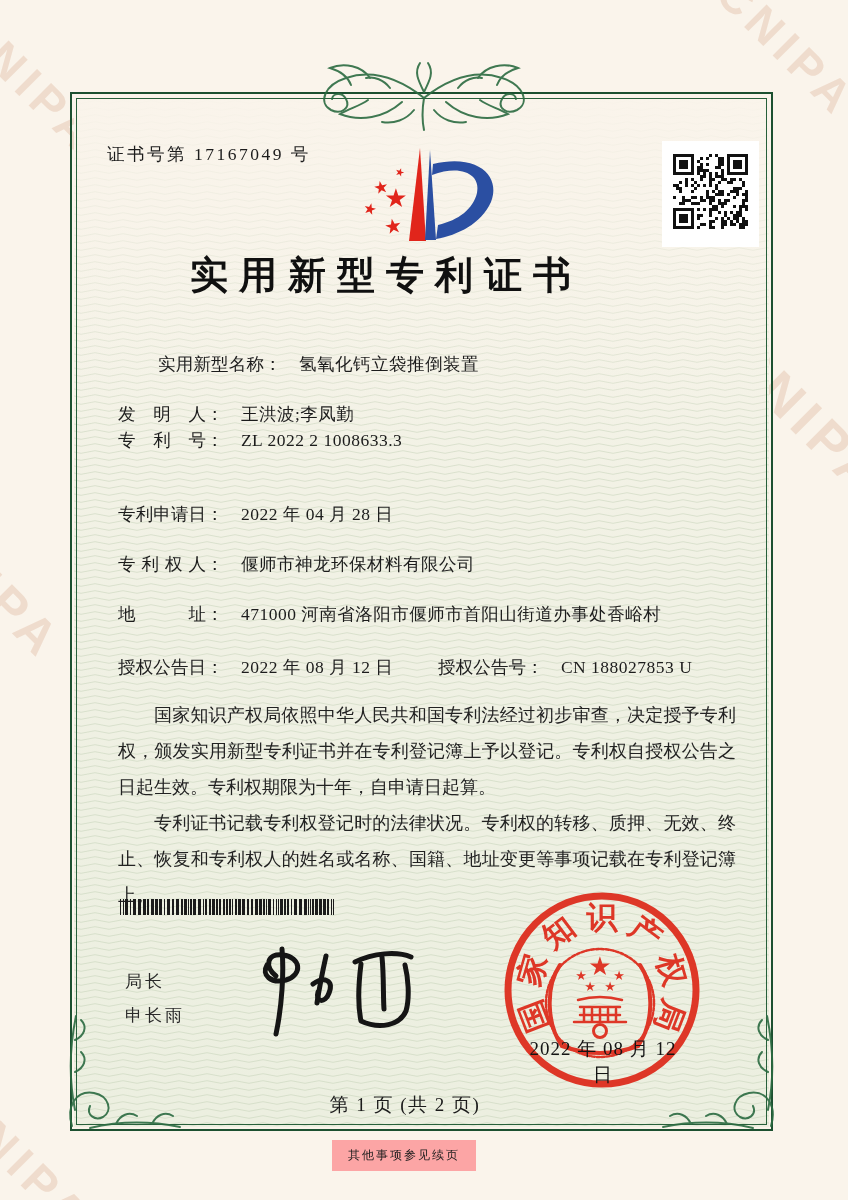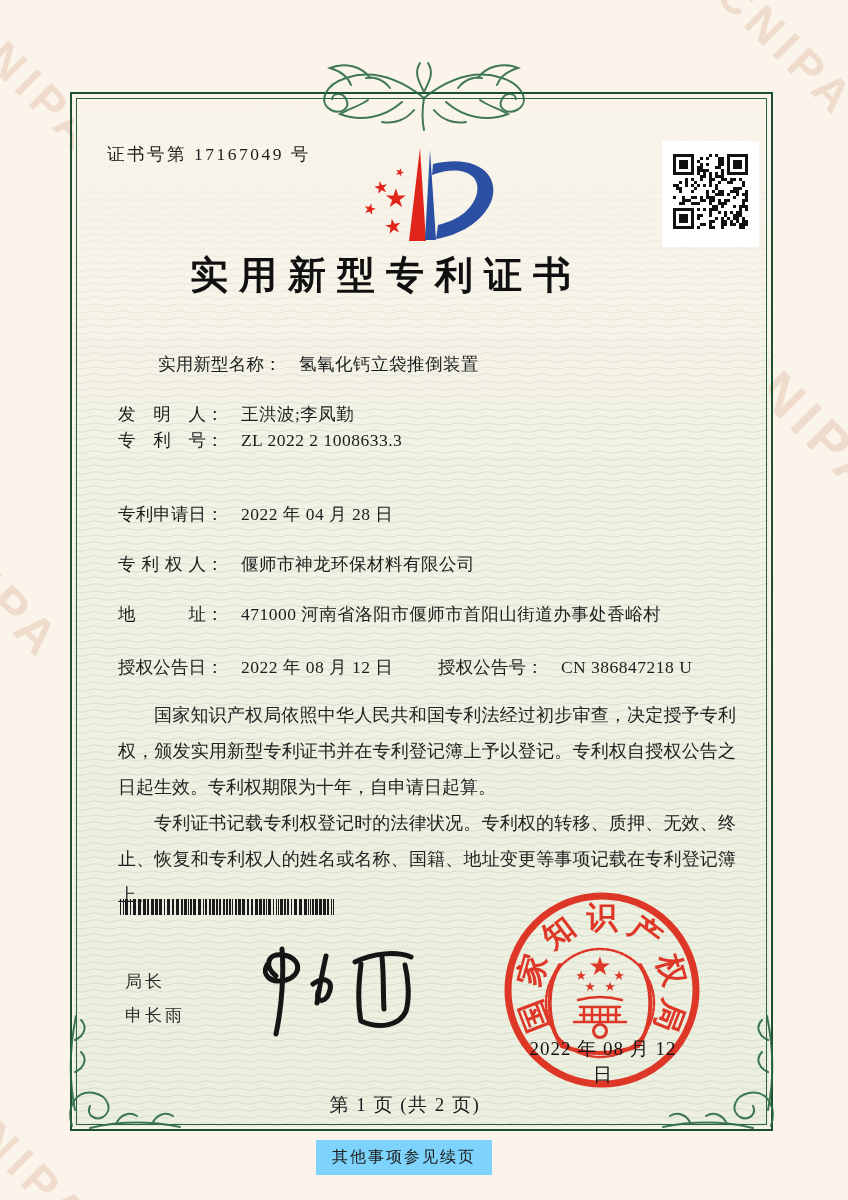--- a/index.html
+++ b/index.html
@@ -51,21 +51,21 @@
     font-family:Liberation Serif, serif;color:#2a2a2a;letter-spacing:3px;}
   .signature{position:absolute;left:252px;top:946px;}
   .seal{position:absolute;left:500px;top:888px;opacity:.93;}
   .seal-char{font-size:31px;font-weight:700;fill:#dd2a1a;
     font-family:"Liberation Serif","DejaVu Serif",serif;}
   .seal-date{position:absolute;left:517px;top:1036px;width:172px;text-align:center;
     font-size:19px;letter-spacing:1px;color:#141414;z-index:5;}
   .page-indicator{position:absolute;left:405px;top:1092px;transform:translateX(-50%);
     font-size:19px;letter-spacing:1.5px;}
   .footer-note{position:absolute;left:404px;top:1140px;transform:translateX(-50%);
-    background:#7dd3fc;padding:7px 16px;font-size:16px;letter-spacing:2px;}
+    background:#fca5a5;padding:7px 16px;font-size:12px;letter-spacing:2px;}
   .star-glyph{font-family:"DejaVu Sans",sans-serif;fill:#e1251b;}
   .emblem-star{font-family:"DejaVu Sans",sans-serif;fill:#dd2a1a;}
 </style>
 </head>
 <body>
 
 <div class="page">
 
   <div class="wm" style="left:-14px;top:2px;font-size:46px">CNIPA</div>
   <div class="wm" style="left:744px;top:-34px;font-size:46px">CNIPA</div>
@@ -342,21 +342,21 @@
   <div class="frow" style="top:602px">
     <span class="flabel">地址</span><span class="fcolon">：</span>
     <span class="fvalue">471000 河南省洛阳市偃师市首阳山街道办事处香峪村</span>
   </div>
   <div class="frow" style="top:655px">
     <span class="flabel">授权公告日</span><span class="fcolon">：</span>
     <span class="fvalue">2022 年 08 月 12 日</span>
   </div>
   <div class="frow" style="top:655px;left:438px">
     <span class="flabel">授权公告号</span><span class="fcolon">：</span>
-    <span class="fvalue">CN 386847218 U</span>
+    <span class="fvalue">CN 188027853 U</span>
   </div>
 
   <div class="body-text">
     <p>国家知识产权局依照中华人民共和国专利法经过初步审查，决定授予专利权，颁发实用新型专利证书并在专利登记簿上予以登记。专利权自授权公告之日起生效。专利权期限为十年，自申请日起算。</p>
     <p>专利证书记载专利权登记时的法律状况。专利权的转移、质押、无效、终止、恢复和专利权人的姓名或名称、国籍、地址变更等事项记载在专利登记簿上。</p>
   </div>
 
   <svg class="barcode" width="218" height="16">
     <g id="barcode-bars" fill="#1b1b1b">
         <rect x="0" y="0" width="1" height="16"></rect>

